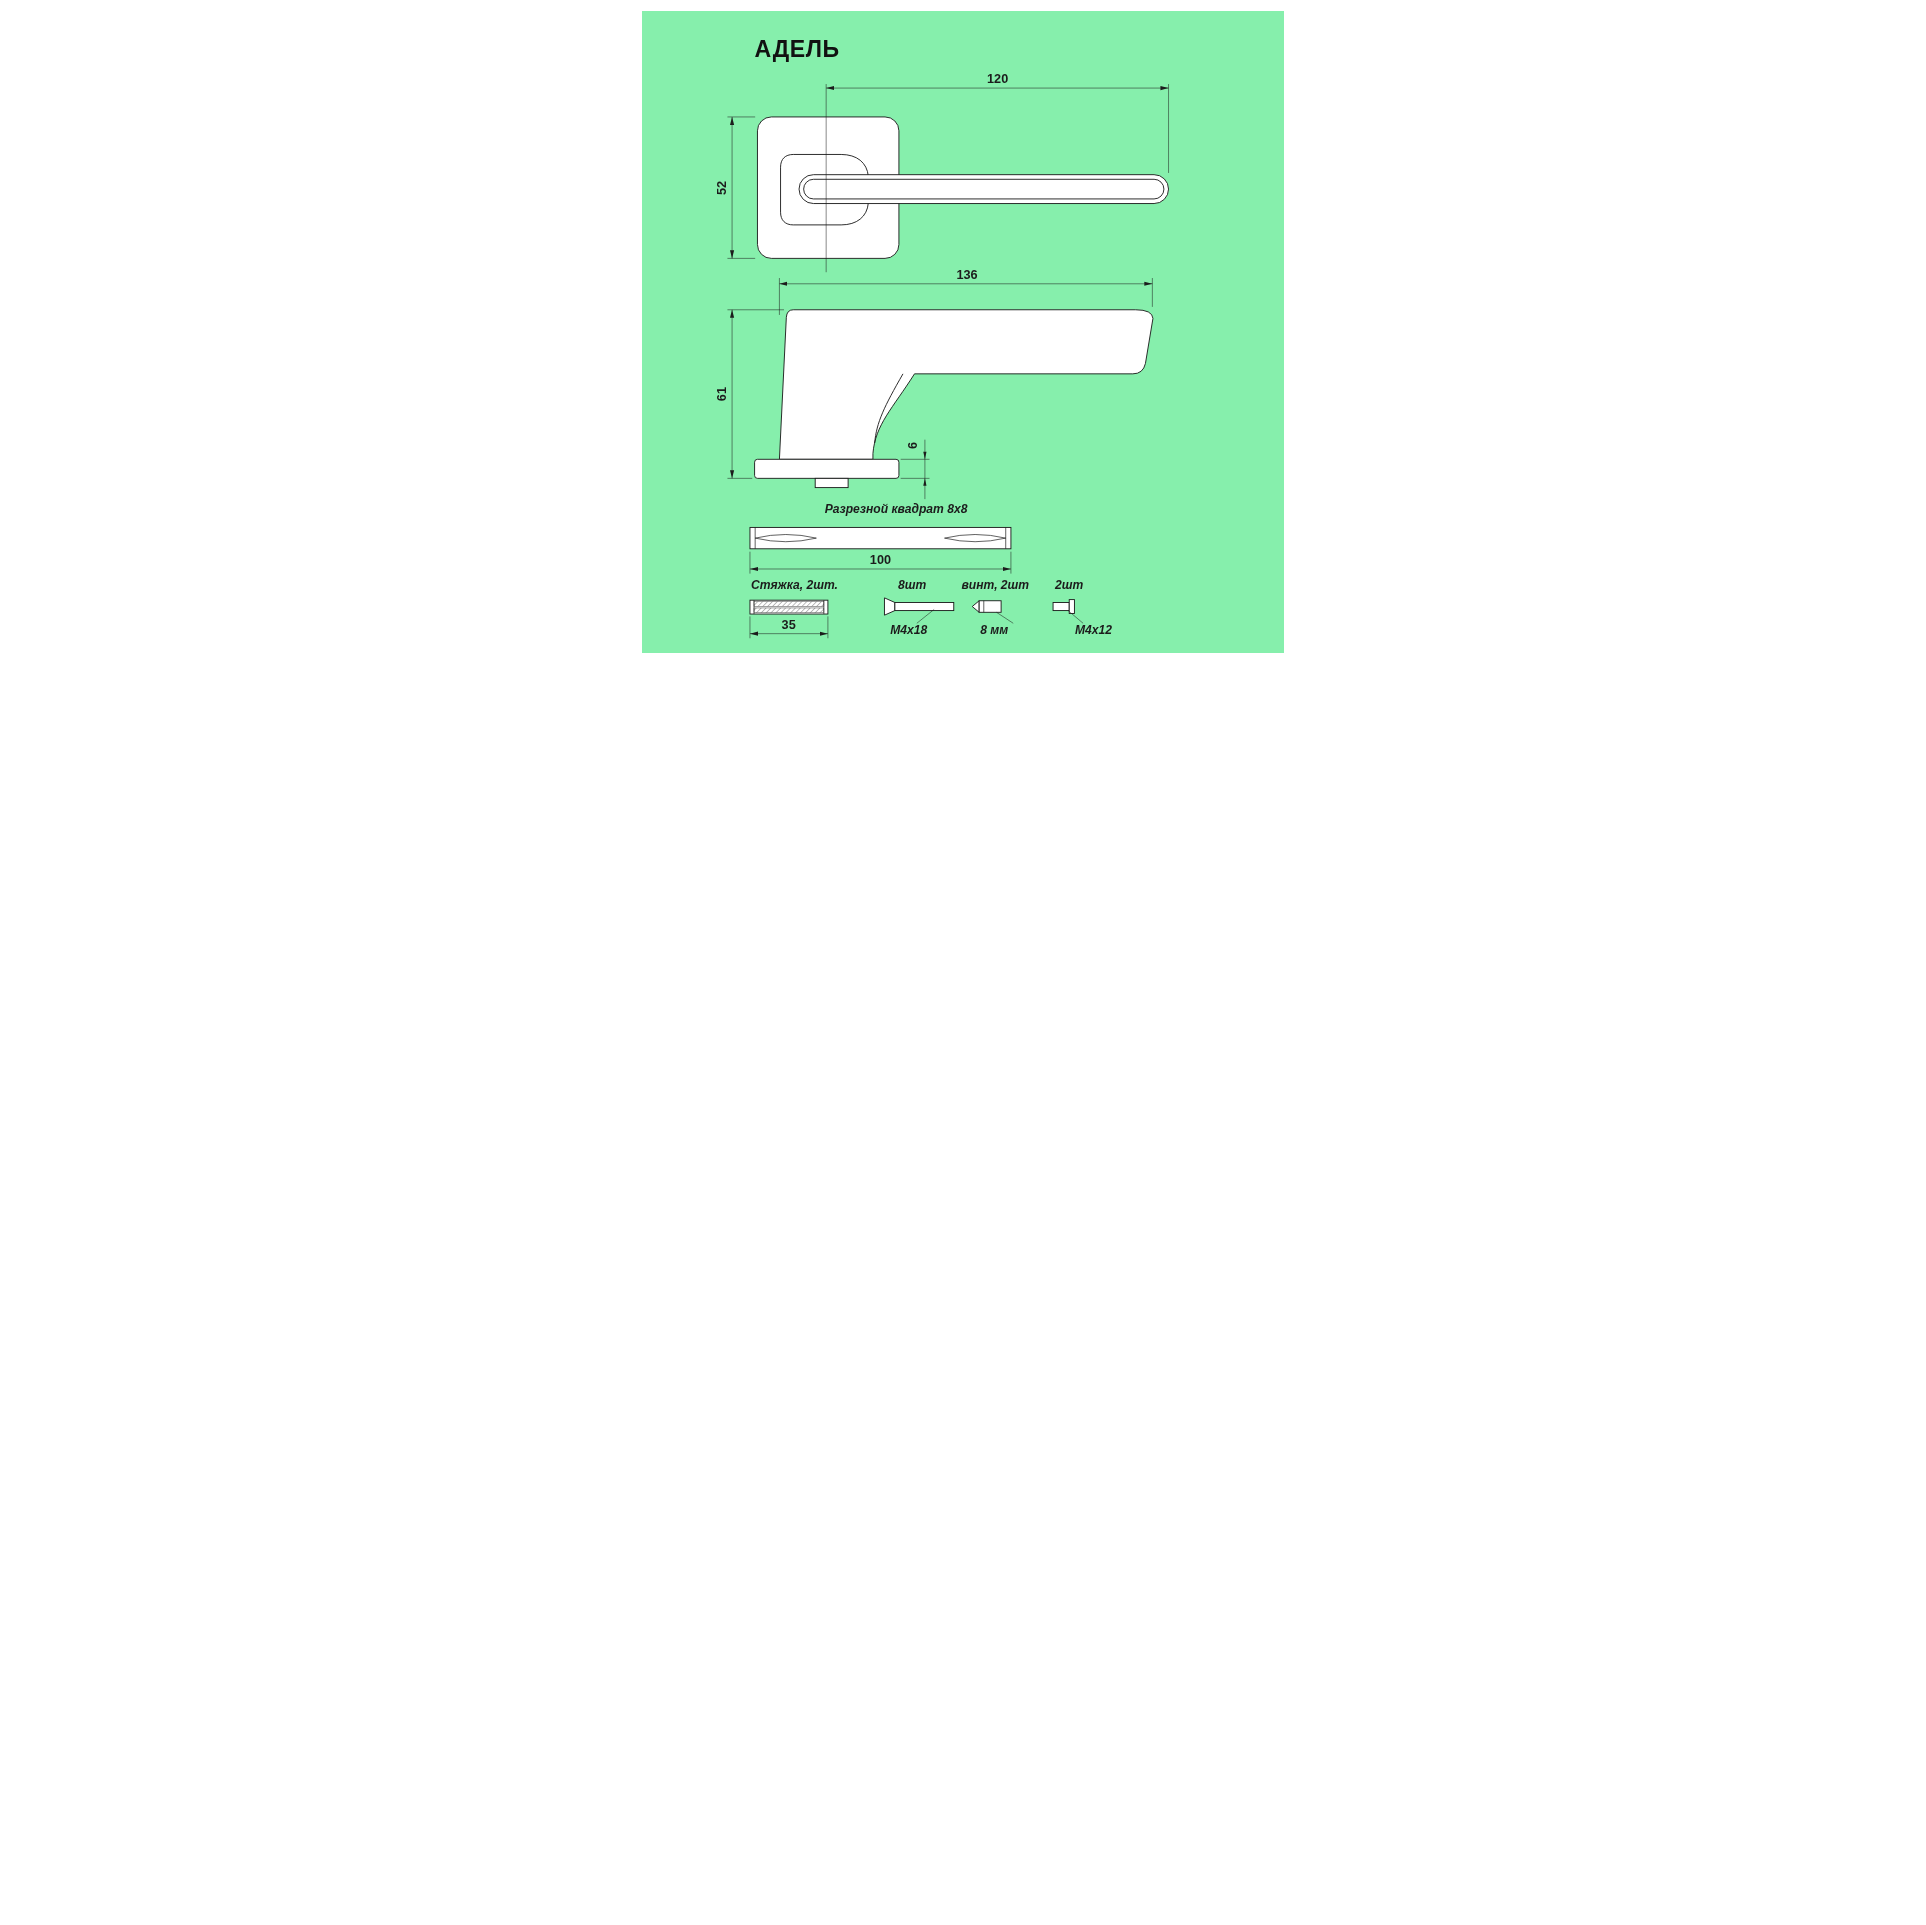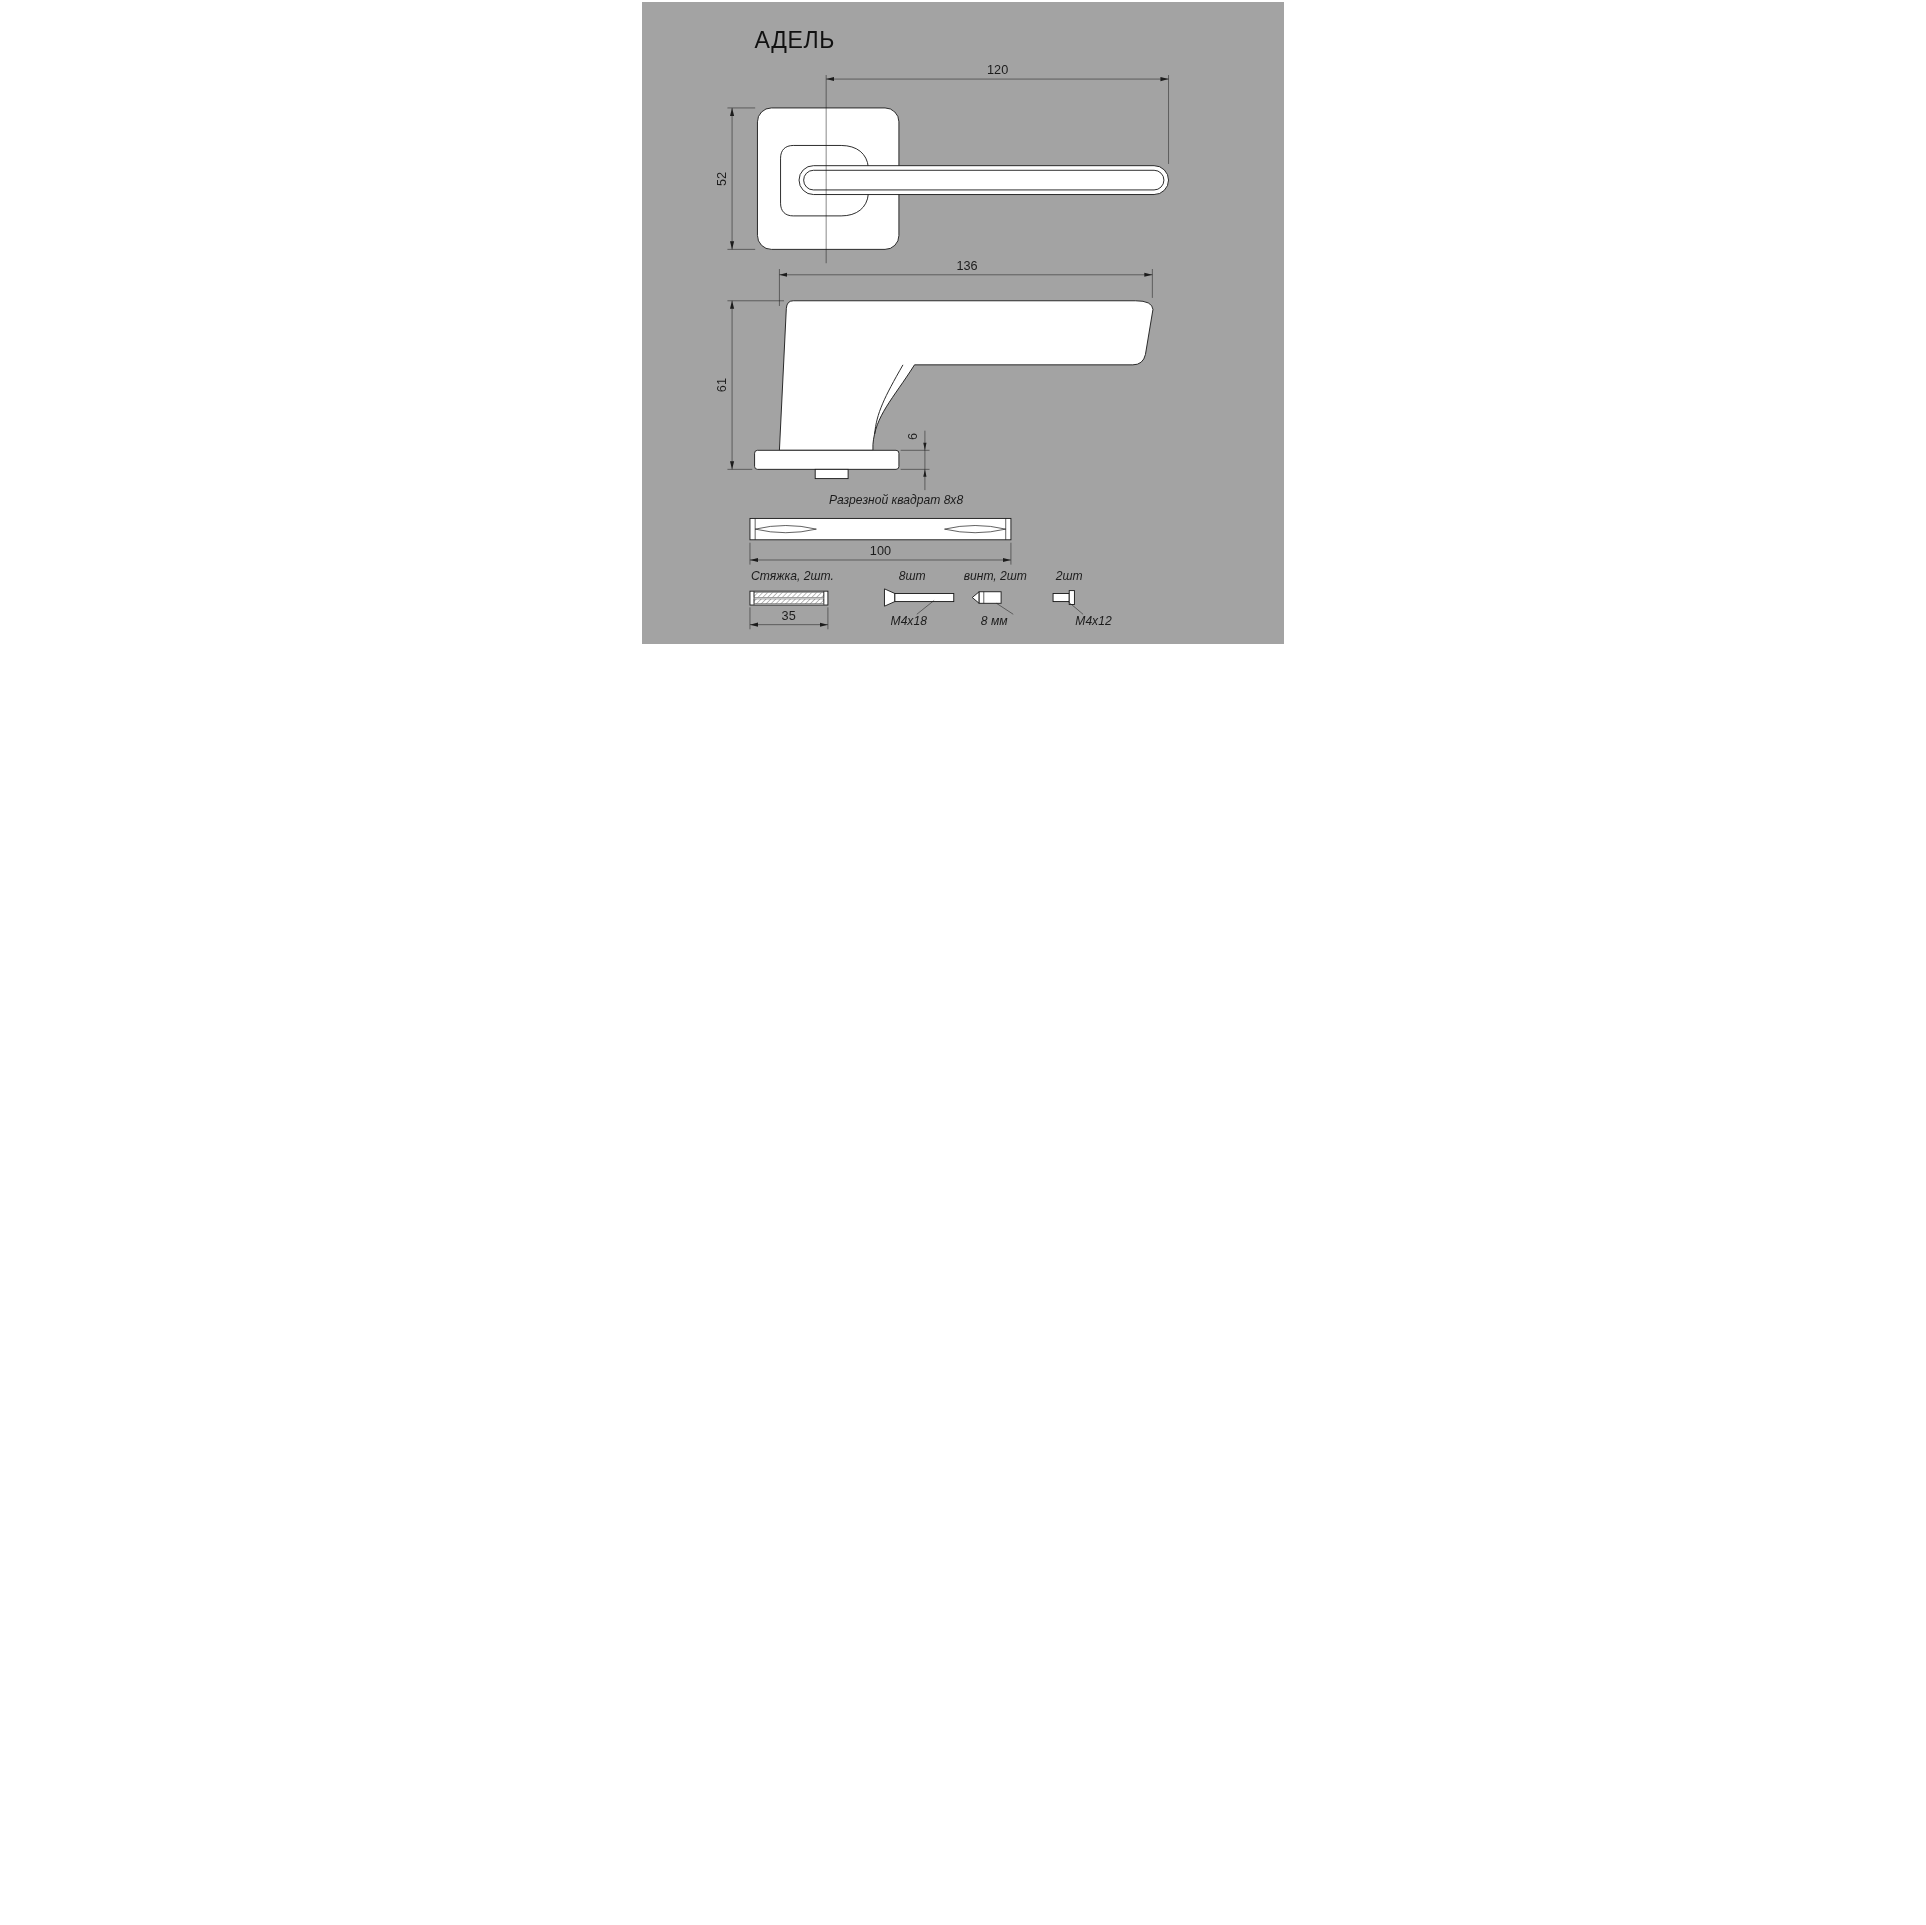--- a/index.html
+++ b/index.html
@@ -3,23 +3,24 @@
 <meta charset="utf-8">
 <style>
   html, body {
     margin: 0;
     padding: 0;
     background: #ffffff;
   }
   .page {
     width: 642px;
     height: 642px;
-    margin: 2px auto;
-    background: #a3a3a3;
+    margin: 11px auto;
+    background: #86efac;
     position: relative;
+    font-weight: bold;
   }
   svg {
     display: block;
     font-family: "Liberation Sans", sans-serif;
     fill: #1c1c1c;
   }
   .obj   { stroke: #1c1c1c; stroke-width: 1.6; fill: #ffffff; }
   .objn  { stroke: #1c1c1c; stroke-width: 1.6; fill: none; }
   .thin  { stroke: #1c1c1c; stroke-width: 0.9; fill: none; }
   .med   { stroke: #1c1c1c; stroke-width: 1.2; fill: none; }

